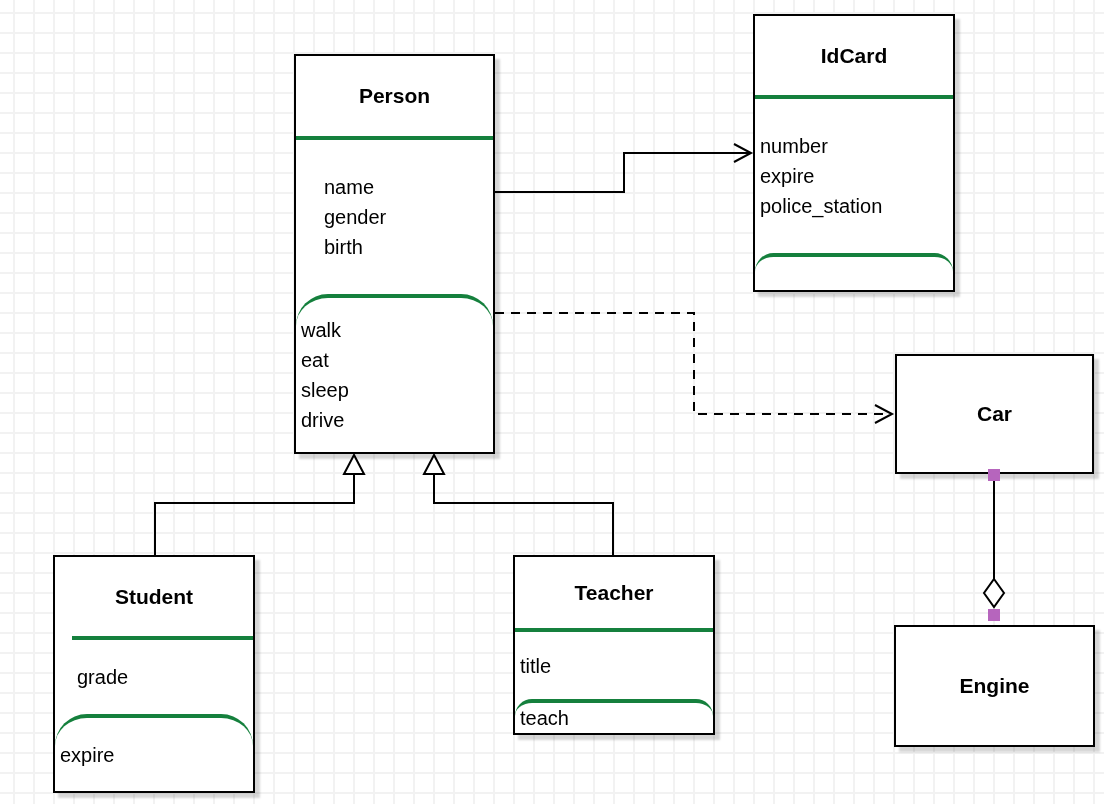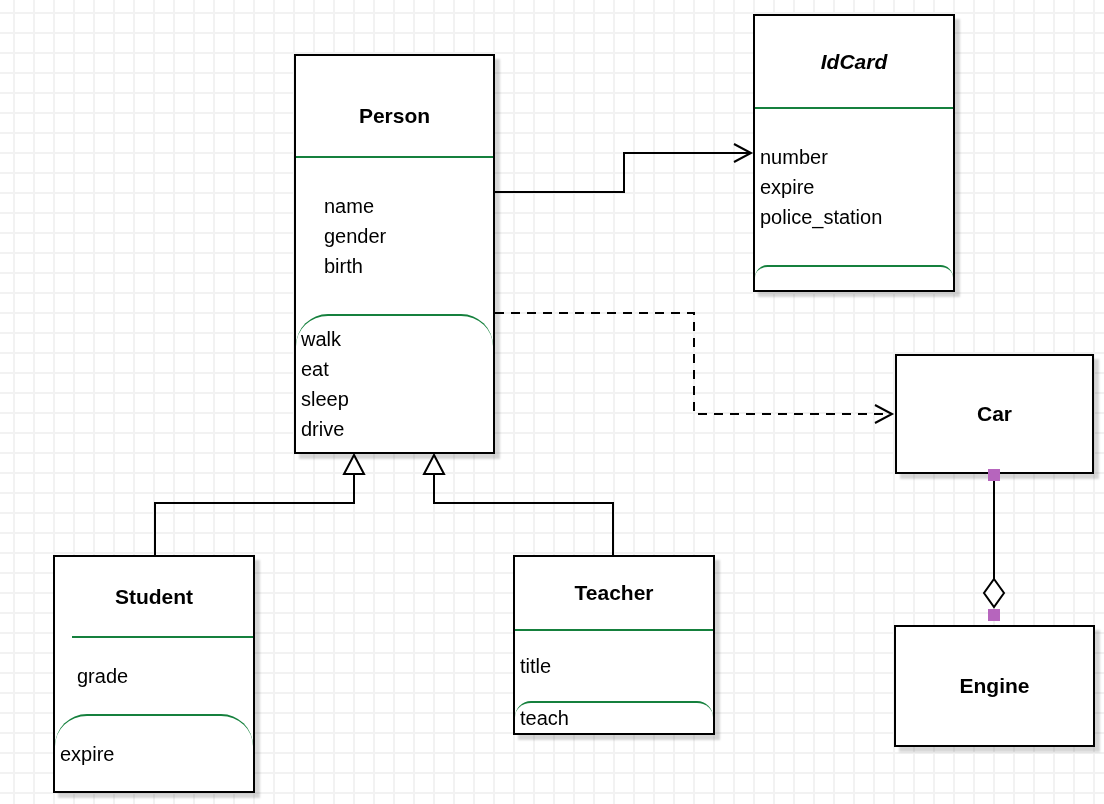--- a/index.html
+++ b/index.html
@@ -34,21 +34,21 @@
     flex-direction: column;
     z-index: 1;
   }
   .compartment {
     box-sizing: border-box;
     display: flex;
     flex-direction: column;
     justify-content: center;
   }
   .compartment + .compartment {
-    border-top: 2px solid #15803d;
+    border-top: 4px solid #15803d;
   }
   .compartment.title {
     align-items: center;
     font-weight: bold;
     font-size: 21px;
   }
   .compartment.members {
     padding-left: 5px;
     font-size: 20px;
   }
@@ -95,36 +95,36 @@
 
     <g class="edge">
       <path d="M994,475 V580" fill="none" stroke="#000" stroke-width="2"></path>
       <polygon points="994,579 1004,593 994,607 984,593" fill="#fff" stroke="#000" stroke-width="2"></polygon>
       <rect x="988" y="469" width="12" height="12" fill="#b665bd"></rect>
       <rect x="988" y="609" width="12" height="12" fill="#b665bd"></rect>
     </g>
   </svg>
 
   <div class="uml-class" style="left:294px; top:54px; width:201px; height:400px;">
-    <div class="compartment title" style="height:80px;margin-top:20px;">Person</div>
+    <div class="compartment title" style="height:80px;">Person</div>
     <div class="compartment members" style="height:158px;padding-left:28px;">
       <div class="member">name</div>
       <div class="member">gender</div>
       <div class="member">birth</div>
     </div>
     <div class="compartment members grow">
       <div class="member">walk</div>
       <div class="member">eat</div>
       <div class="member">sleep</div>
       <div class="member">drive</div>
     </div>
   </div>
 
   <div class="uml-class" style="left:753px; top:14px; width:202px; height:278px;">
-    <div class="compartment title" style="height:91px;font-style:italic;">IdCard</div>
+    <div class="compartment title" style="height:79px;">IdCard</div>
     <div class="compartment members" style="height:158px;">
       <div class="member">number</div>
       <div class="member">expire</div>
       <div class="member">police_station</div>
     </div>
     <div class="compartment members grow"></div>
   </div>
 
   <div class="uml-class" style="left:895px; top:354px; width:199px; height:120px;">
     <div class="compartment title grow">Car</div>

